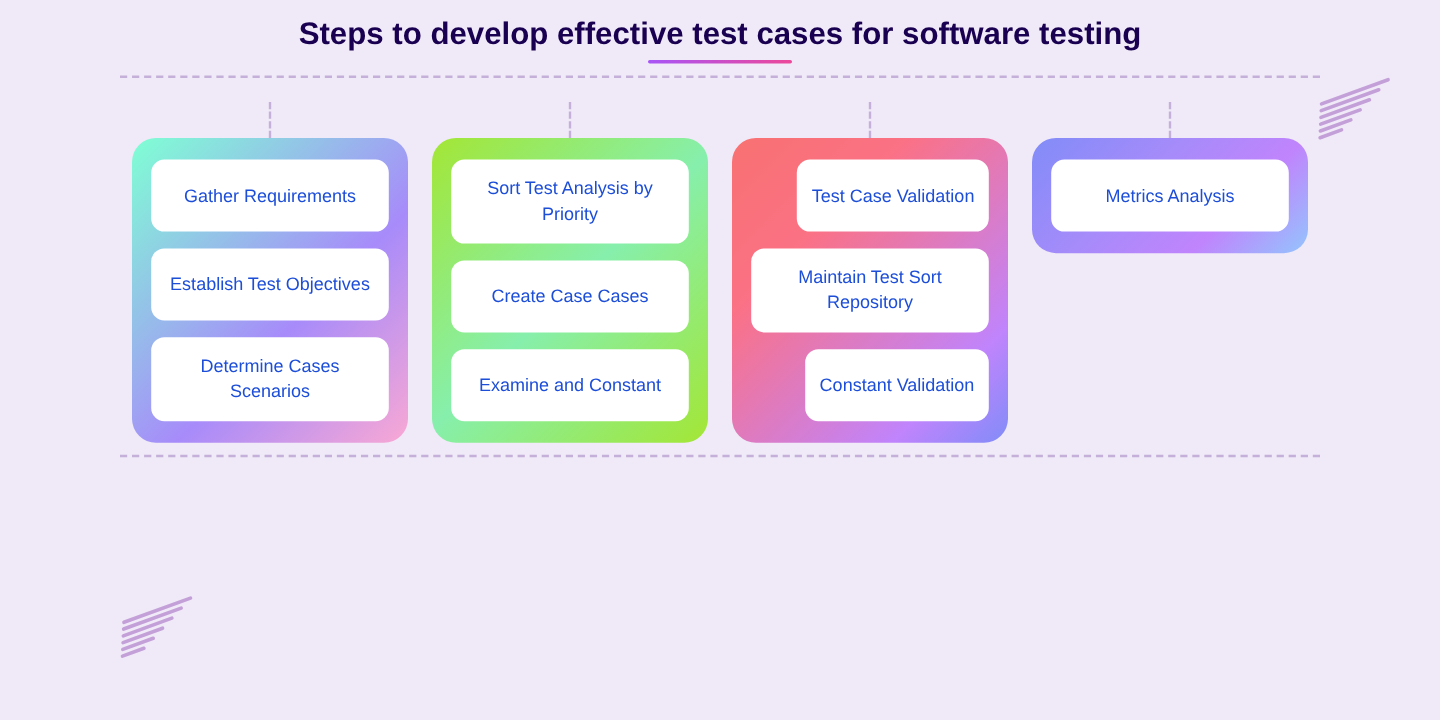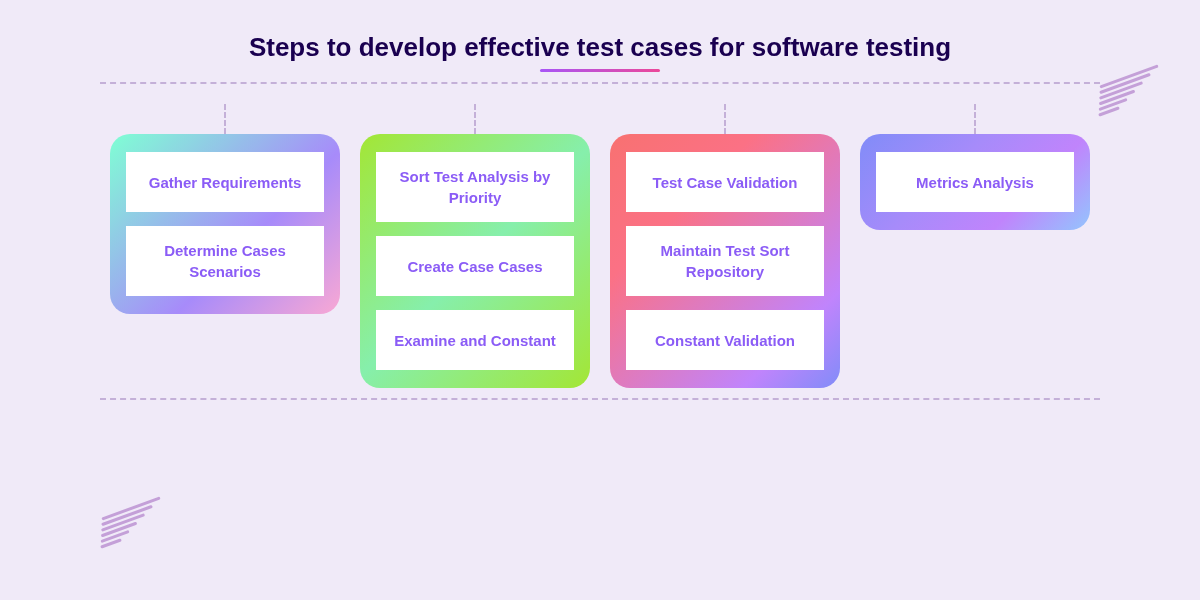--- a/index.html
+++ b/index.html
@@ -10,21 +10,21 @@
       background-color: #f0eaf8;
       font-family: 'Arial', sans-serif;
       overflow: hidden;
       position: relative;
     }
 
     .page-container {
       width: 1200px;
       height: 600px;
       position: relative;
-      padding: 32px 40px;
+      padding: 13px 40px;
     }
 
     .title-section {
       text-align: center;
       margin-bottom: 8px;
     }
 
     .main-title {
       font-size: 26px;
       font-weight: 800;
@@ -78,35 +78,36 @@
     .card-1 {
       background: linear-gradient(135deg, #7fffd4 0%, #a78bfa 60%, #f9a8d4 100%);
     }
 
     .card-2 {
       background: linear-gradient(135deg, #a3e635 0%, #86efac 50%, #a3e635 100%);
     }
 
     .card-3 {
       background: linear-gradient(135deg, #f87171 0%, #fb7185 30%, #c084fc 80%, #818cf8 100%);
+      align-items: flex-end;
     }
 
     .card-4 {
       background: linear-gradient(135deg, #818cf8 0%, #a78bfa 40%, #c084fc 70%, #93c5fd 100%);
       justify-content: space-between;
     }
 
     .card-item {
       background: white;
-      border-radius: 0;
+      border-radius: 11px;
       padding: 14px 12px;
       text-align: center;
       font-size: 15px;
-      font-weight: 700;
-      color: #8b5cf6;
+      font-weight: 400;
+      color: #1d4ed8;
       line-height: 1.4;
       min-height: 60px;
       display: flex;
       align-items: center;
       justify-content: center;
     }
 
     
     .deco-lines-tr {
       position: absolute;
@@ -173,20 +174,21 @@
   </div>
 
   <div class="dotted-border-top"></div>
 
   <div class="cards-container">
 
     <div class="card-wrapper">
       <div class="dotted-line-top"></div>
       <div class="card card-1">
         <div class="card-item">Gather Requirements</div>
+        <div class="card-item">Establish Test Objectives</div>
         <div class="card-item">Determine Cases Scenarios</div>
       </div>
     </div>
 
     <div class="card-wrapper">
       <div class="dotted-line-top"></div>
       <div class="card card-2">
         <div class="card-item">Sort Test Analysis by Priority</div>
         <div class="card-item">Create Case Cases</div>
         <div class="card-item">Examine and Constant</div>

